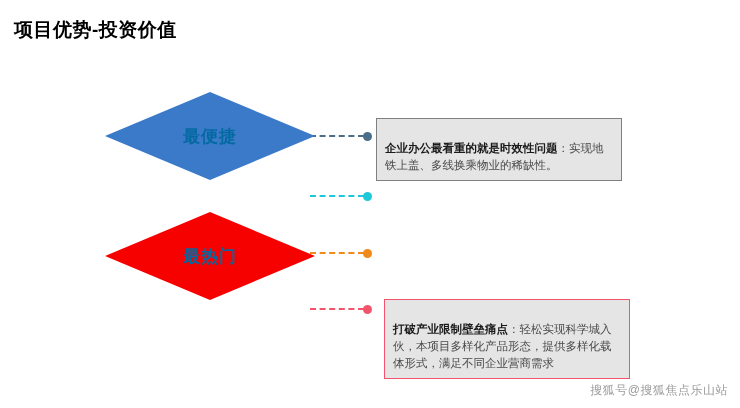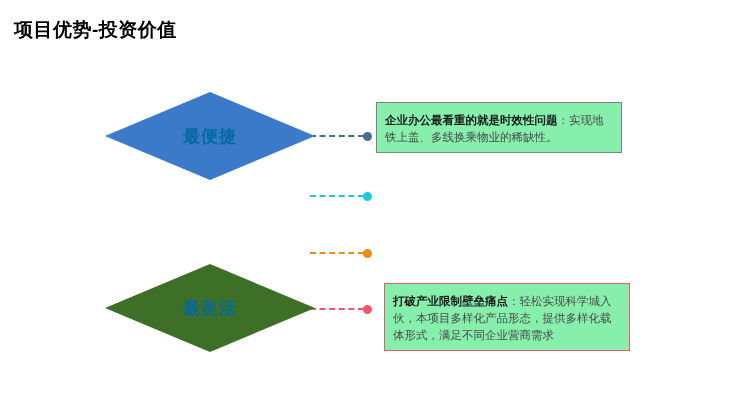--- a/index.html
+++ b/index.html
@@ -91,25 +91,26 @@
     border-radius: 50%;
     flex: 0 0 auto;
     margin-left: -1px;
   }
 
   
   .callout {
     position: absolute;
     box-sizing: border-box;
     border: 1px solid #808080;
-    background: #86efac;
-    padding: 9px 7px 6px 8px;
+    background: #e5e5e5;
+    padding: 21px 7px 6px 8px;
     font-size: 11.5px;
     line-height: 17px;
     color: #3f3f3f;
+    margin-top: 16px;
   }
   .callout .lead {
     font-weight: bold;
     color: #1a1a1a;
   }
   .callout .body {
     color: #4a4a4a;
   }
 
   
@@ -131,25 +132,25 @@
   <div id="slide-title">项目优势-投资价值</div>
 
   <div id="diamond-stack">
 
     <div class="diamond-row" id="row-0">
       <div class="diamond-shape" style="background:#3A7AC9"></div>
       <div class="diamond-label">最便捷</div>
     </div>
 
 
+    <div class="diamond-row" id="row-2">
+      <div class="diamond-shape" style="background:#F70000"></div>
+      <div class="diamond-label">最热门</div>
+    </div>
 
-    <div class="diamond-row" id="row-3">
-      <div class="diamond-shape" style="background:#3D7026"></div>
-      <div class="diamond-label">最灵活</div>
-    </div>
 
   </div>
 
   <div class="connector" style="left:310px; top:130px; width:62px;">
     <div class="conn-line" style="border-top-color:#4A6E8A"></div>
     <div class="conn-dot" style="background:#4A6E8A"></div>
   </div>
 
   <div class="connector" style="left:310px; top:190px; width:62px;">
     <div class="conn-line" style="border-top-color:#1EC8D8"></div>
@@ -169,14 +170,15 @@
   <div class="callout" style="left:376px; top:102px; width:246px; border-color:#808080;">
     <span class="lead">企业办公最看重的就是时效性问题</span><span class="body">：实现地铁上盖、多线换乘物业的稀缺性。</span>
   </div>
 
 
 
   <div class="callout" style="left:384px; top:283px; width:246px; border-color:#F2556B;">
     <span class="lead">打破产业限制壁垒痛点</span><span class="body">：轻松实现科学城入伙，本项目多样化产品形态，提供多样化载体形式，满足不同企业营商需求</span>
   </div>
 
+  <div id="watermark">搜狐号@搜狐焦点乐山站</div>
 
 </div>
 
 </body></html>

